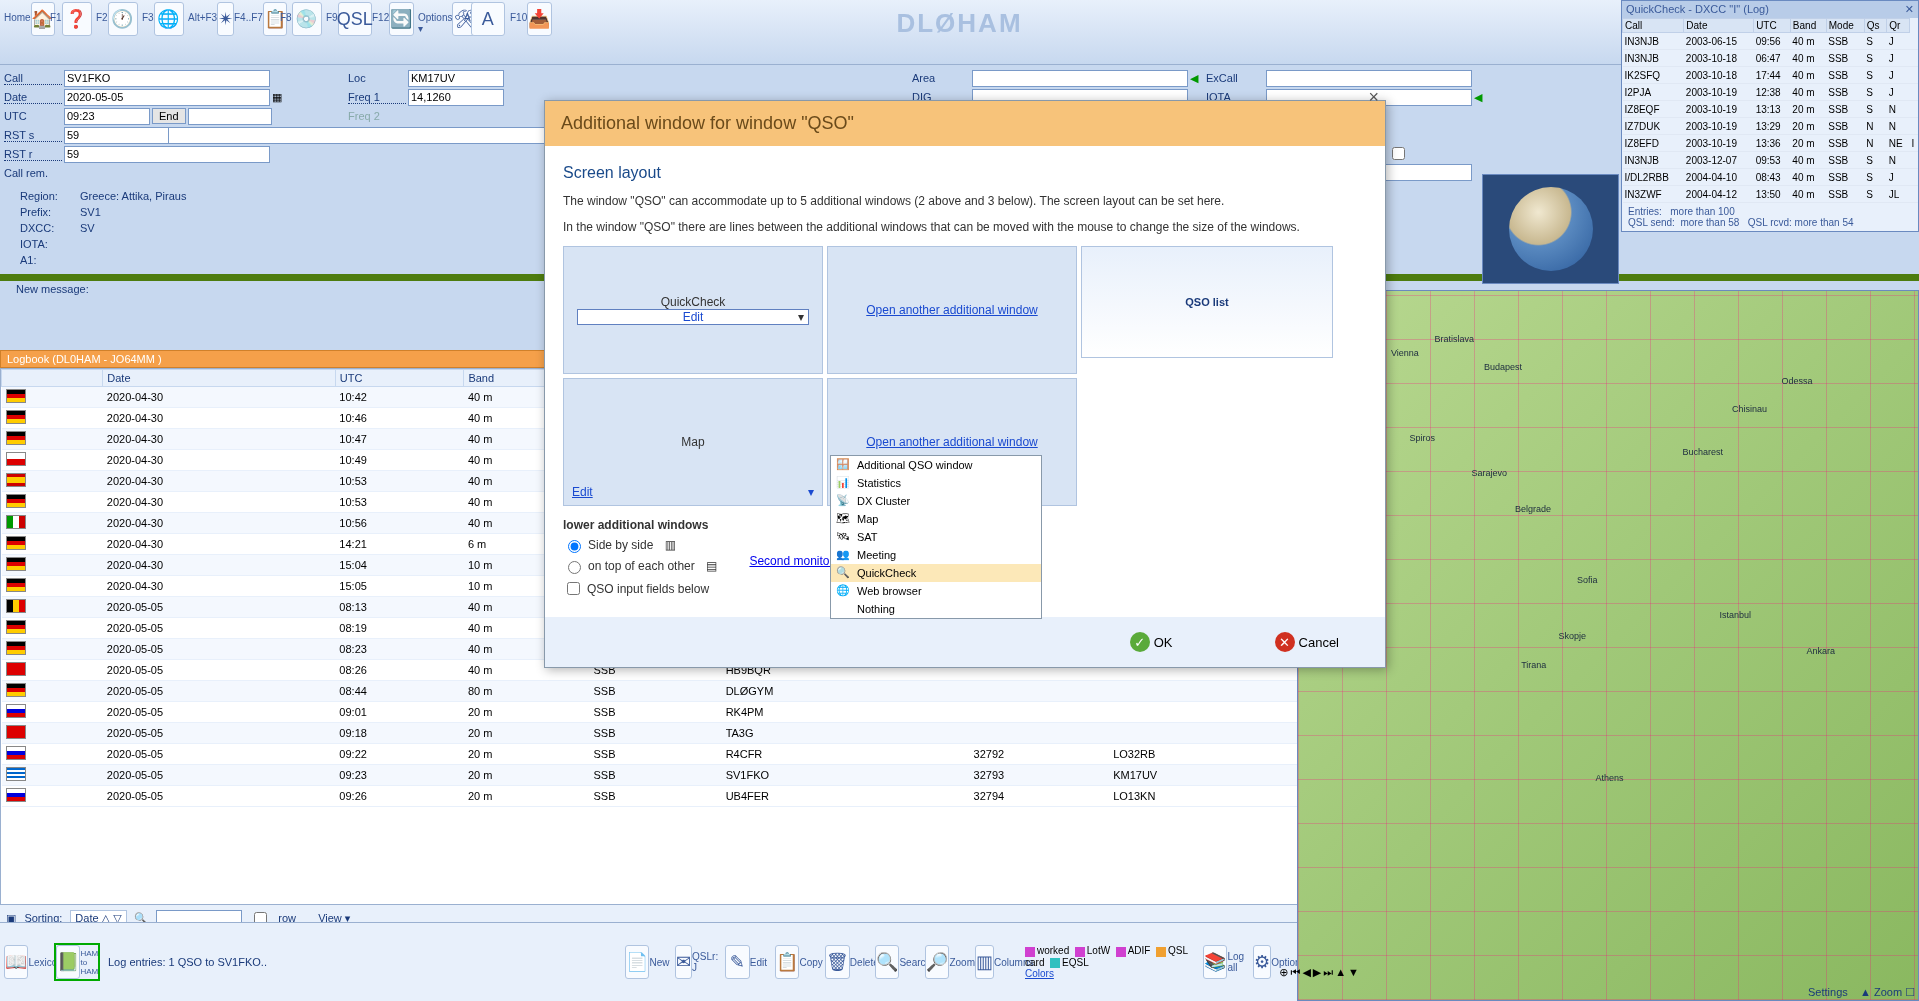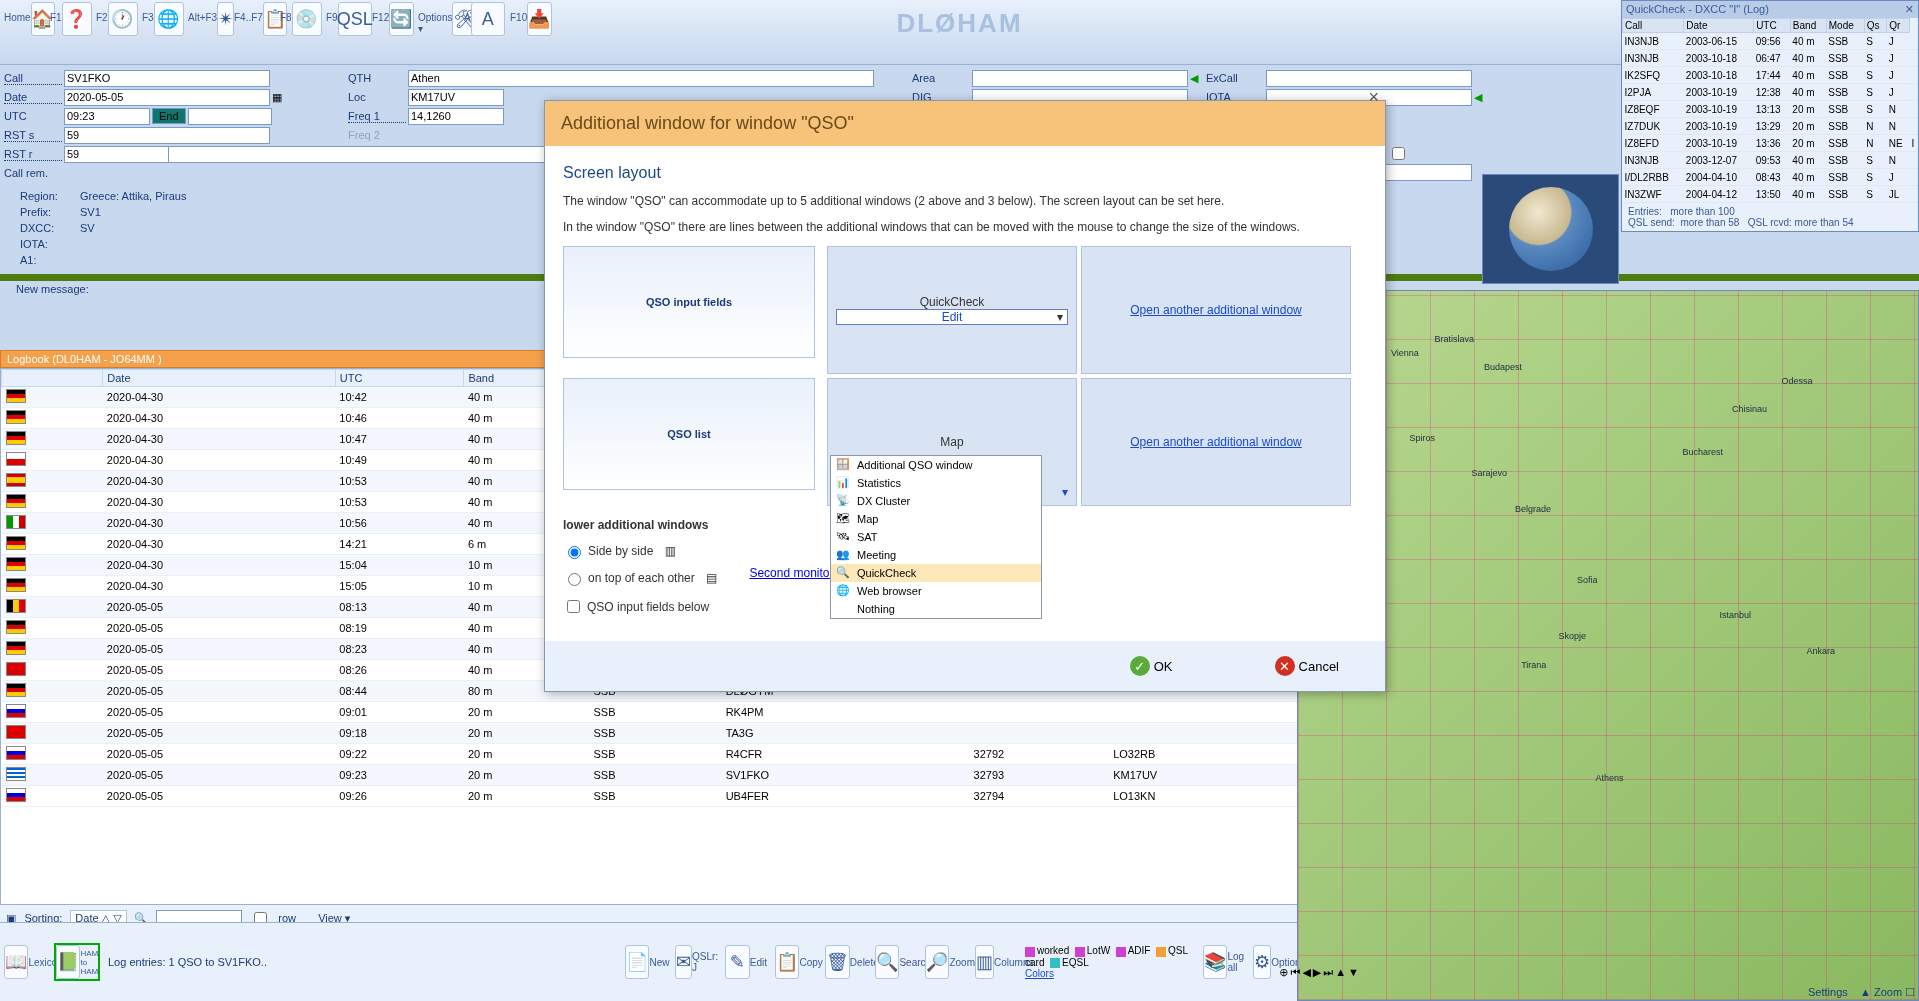--- a/index.html
+++ b/index.html
@@ -50,21 +50,21 @@
 .modal-foot{display:flex;justify-content:flex-end;gap:90px;padding:14px 40px;background:#e8f0fb}
 .modal-foot button{background:none;border:none;font-size:13px;display:flex;align-items:center;gap:4px;cursor:pointer}
 .ok-ico{width:20px;height:20px;border-radius:50%;background:#5aaa3a;color:#fff;display:inline-flex;align-items:center;justify-content:center}
 .cancel-ico{width:20px;height:20px;border-radius:50%;background:#d03020;color:#fff;display:inline-flex;align-items:center;justify-content:center}
 .dropdown{position:absolute;top:455px;left:830px;width:210px;background:#fff;border:1px solid #8899aa;z-index:200;font-size:11px}
 .dropdown div{padding:3px 8px 3px 26px;cursor:pointer;position:relative}
 .dropdown .sel{background:#fce8b8}
 .dropdown .ico{position:absolute;left:5px;top:2px;width:14px;height:14px;font-size:11px}
 .edit-combo{width:230px;border:1px solid #6080c0;background:#fff;text-align:center;color:#1a4ad0;position:relative;cursor:pointer}
 .edit-combo::after{content:"▾";position:absolute;right:4px;color:#333}
-.radio-row{display:flex;align-items:center;gap:4px;margin:11px 0}
+.radio-row{display:flex;align-items:center;gap:4px;margin:5px 0}
 .legend{font-size:10px}
 .legend span{display:inline-block;width:10px;height:10px;margin-right:2px;vertical-align:middle}
 .ham2ham{position:absolute;top:322px;right:300px;width:86px;text-align:center;background:#fff;border:1px solid #7a9ac8;color:#1a3a7a;padding:1px}
 </style>
 </head>
 <body>
 
 <div class="toolbar" id="toolbar">
     <div class="tb-item">
       <span class="lbl">Home</span>
@@ -124,40 +124,36 @@
         <input class="inp" style="width: 200px;" value="SV1FKO">
       </div>
   <div class="form-row">
         <label class="dotted">Date</label>
         <input class="inp" style="width: 200px;" value="2020-05-05">
         <span>▦</span>
       </div>
   <div class="form-row">
         <label>UTC</label>
         <input class="inp" style="width: 80px;" value="09:23">
-        <span style="background:#0f766e;padding:1px 6px;border:1px solid #7a9ac8">End</span>
+        <span style="background:#e5e5e5;padding:1px 6px;border:1px solid #7a9ac8">End</span>
         <input class="inp" style="width: 78px;">
       </div>
   <div class="form-row">
         <label class="dotted">RST s</label>
         <input class="inp" style="width: 200px;" value="59">
       </div>
   <div class="form-row">
         <label class="dotted">RST r</label>
         <input class="inp" style="width: 200px;" value="59">
       </div>
   <div class="form-row">
         <label>Call rem.</label>
       </div>
  </div>
  <div class="form-col" style="width:560px">
-  <div class="form-row">
-        <label>QTH</label>
-        <input class="inp" style="width: 460px;" value="Athen">
-      </div>
   <div class="form-row">
         <label>Loc</label>
         <input class="inp" style="width: 90px;" value="KM17UV">
       </div>
   <div class="form-row">
         <label class="dotted">Freq 1</label>
         <input class="inp" style="width: 90px;" value="14,1260">
       </div>
   <div class="form-row">
         <label style="color:#8aa">Freq 2</label>
@@ -668,23 +664,20 @@
 </div>
 
 <div class="modal-overlay">
  <div class="modal-x">×</div>
  <div class="modal-title">Additional window for window "QSO"</div>
  <div class="modal-body">
   <h3>Screen layout</h3>
   <p>The window "QSO" can accommodate up to 5 additional windows (2 above and 3 below). The screen layout can be set here.</p>
   <p>In the window "QSO" there are lines between the additional windows that can be moved with the mouse to change the size of the windows.</p>
   <div class="layout-grid">
-   <div class="layout-thumb">
-          <span>QSO input fields</span>
-        </div>
    <div class="layout-cell">
      <div>QuickCheck</div>
      <div class="edit-combo"><span>Edit</span></div>
    </div>
    <div class="layout-cell">
           <a href="#">Open another additional window</a>
         </div>
    <div class="layout-thumb">
           <span>QSO list</span>
         </div>

